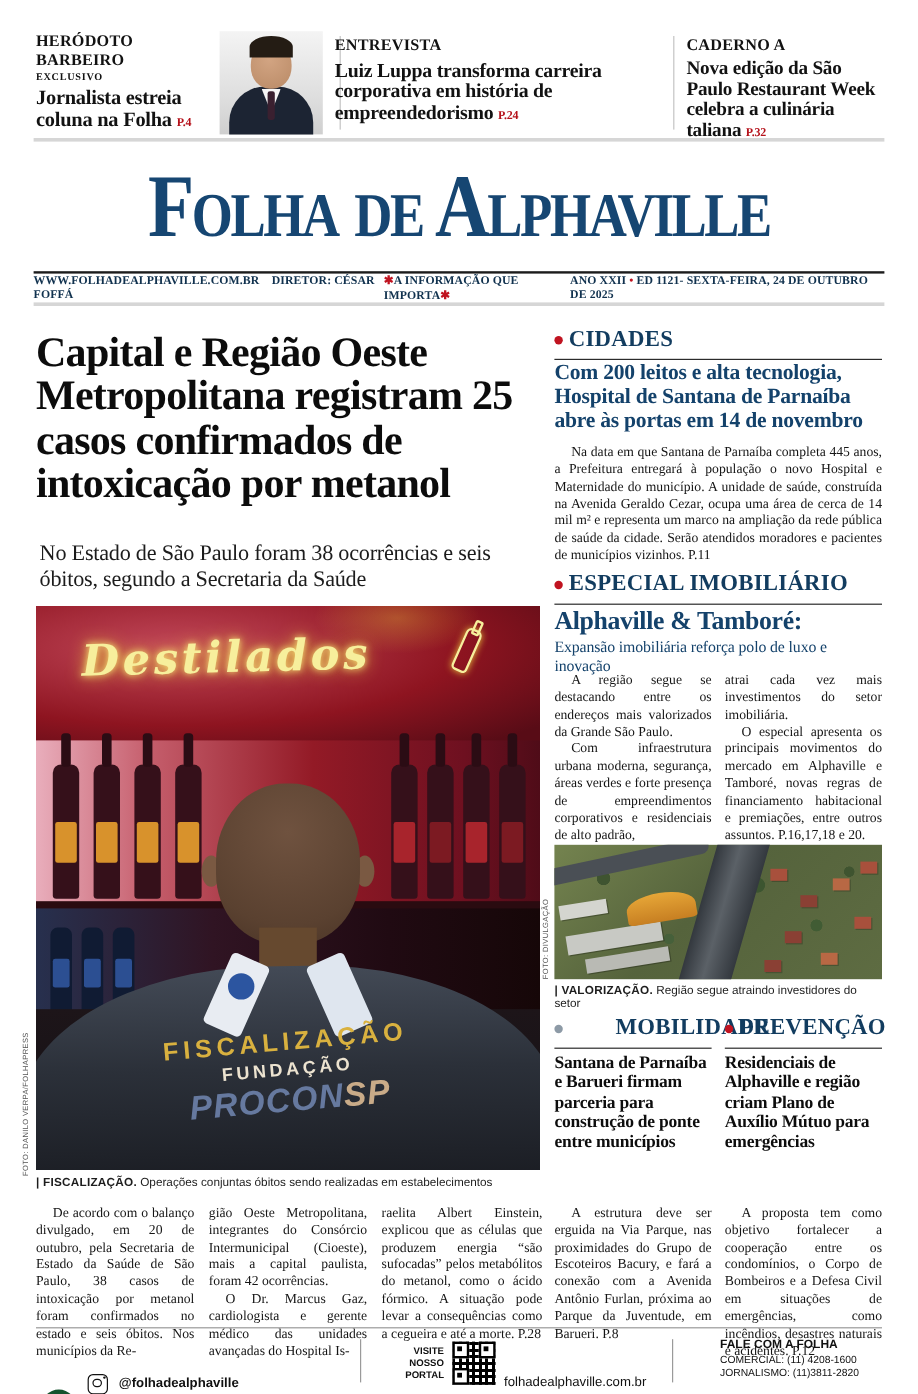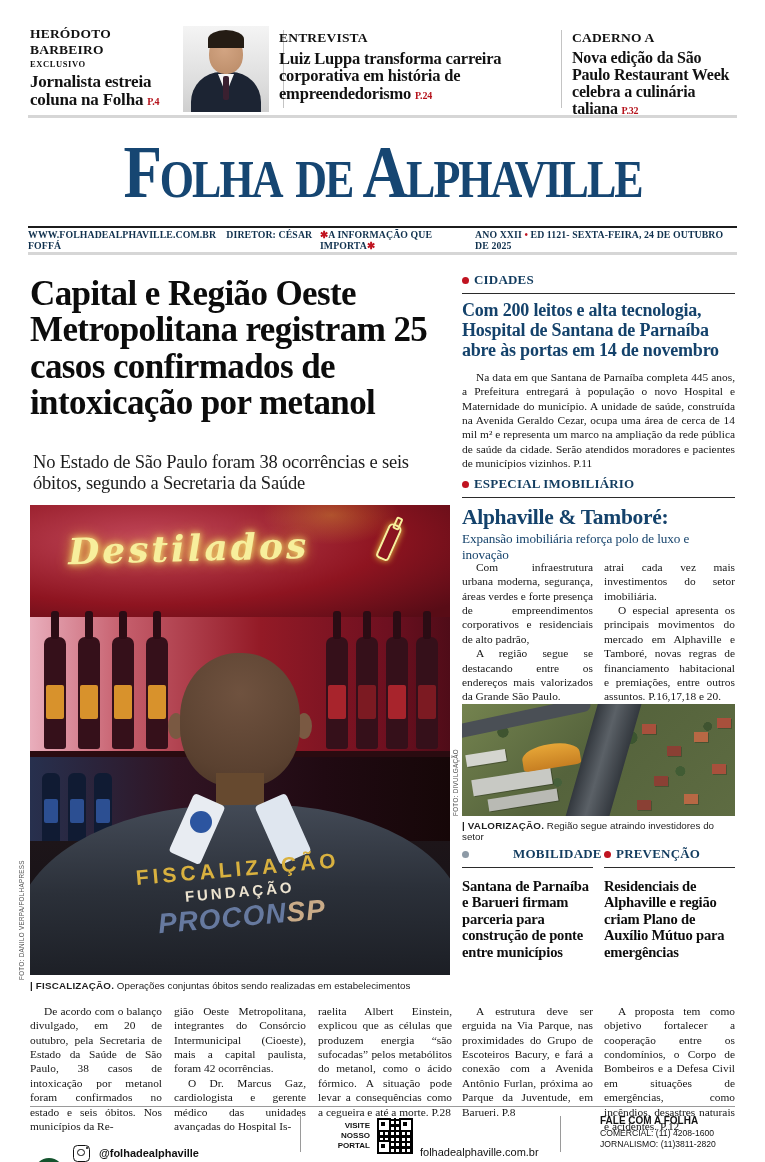--- a/index.html
+++ b/index.html
@@ -42,21 +42,21 @@
 
   .caption{font-family:"Liberation Sans",sans-serif;font-size:9.8px;color:#1d1d1d;}
   .caption b{letter-spacing:.2px;}
   .vcredit{font-family:"Liberation Sans",sans-serif;font-size:6.3px;color:#555;
            writing-mode:vertical-rl;transform:rotate(180deg);letter-spacing:.3px;}
 
   
   .sechead{display:flex;align-items:center;gap:5px;border-bottom:1.5px solid #2b2b2b;padding-bottom:5px;}
   .sechead .dot{width:7px;height:7px;border-radius:50%;background:#c01320;flex:0 0 auto;}
   .sechead .dot.gray{background:#8d9aa6;}
-  .sechead .lbl{font-weight:bold;font-size:13px;color:#123c5f;letter-spacing:.2px;}
+  .sechead .lbl{font-weight:bold;font-size:19px;color:#123c5f;letter-spacing:.2px;}
 
   .navy-hl{font-weight:bold;color:#14426b;font-size:18px;line-height:1.12;letter-spacing:-.2px;}
   .alph-hl{font-weight:bold;color:#14426b;font-size:21.5px;letter-spacing:-.3px;}
   .alph-sub{color:#14426b;font-size:13.2px;letter-spacing:-.1px;}
   .mini-hl{font-weight:bold;font-size:14.6px;line-height:1.13;color:#0d0d0d;letter-spacing:-.2px;}
 
   
   .photo{overflow:hidden;background:#1a0608;}
   .ph-top{position:absolute;left:0;top:0;width:100%;height:118px;
           background:radial-gradient(ellipse at 28% 30%,#c2485a,#8e1420 55%,#580c16 90%);}
@@ -248,22 +248,22 @@
     <p class="indent">Na data em que Santana de Parnaíba completa 445 anos, a Prefeitura entregará à população o novo Hospital e Maternidade do município. A unidade de saúde, construída na Avenida Geraldo Cezar, ocupa uma área de cerca de 14 mil m²  e representa um marco na ampliação da rede pública de saúde da cidade. Serão atendidos moradores e pacientes de municípios vizinhos. P.11</p>
   </div>
 
   <div class="abs sechead" style="left:462px;top:476px;width:273px;">
     <span class="dot"></span>
     <span class="lbl">ESPECIAL  IMOBILIÁRIO</span>
   </div>
   <div class="abs alph-hl" style="left:462px;top:505px;width:273px;">Alphaville &amp; Tamboré:</div>
   <div class="abs alph-sub" style="left:462px;top:531px;width:273px;">Expansão imobiliária reforça polo de luxo e inovação</div>
   <div class="abs bodytext" style="left:462px;top:560px;width:131px;">
+    <p class="indent">A região segue se destacando entre os endereços mais valorizados da Grande São Paulo.</p>
     <p class="indent">Com infraestrutura urbana moderna, segurança, áreas verdes e forte presença de empreendimentos corporativos e residenciais de alto padrão,</p>
-    <p class="indent">A região segue se destacando entre os endereços mais valorizados da Grande São Paulo.</p>
   </div>
   <div class="abs bodytext" style="left:604px;top:560px;width:131px;">
     <p>atrai cada vez mais investimentos do setor imobiliária.</p>
     <p class="indent">O especial apresenta os principais movimentos do mercado em Alphaville e Tamboré, novas regras de financiamento habitacional e premiações, entre outros assuntos. P.16,17,18 e 20.</p>
   </div>
 
   <div class="abs vcredit" style="left:452px;top:706px;height:110px;">FOTO: DIVULGAÇÃO</div>
   <div class="abs aerial" style="left:462px;top:704px;width:273px;height:112px;">
     <div class="trees"></div>
     <div class="road"></div>

